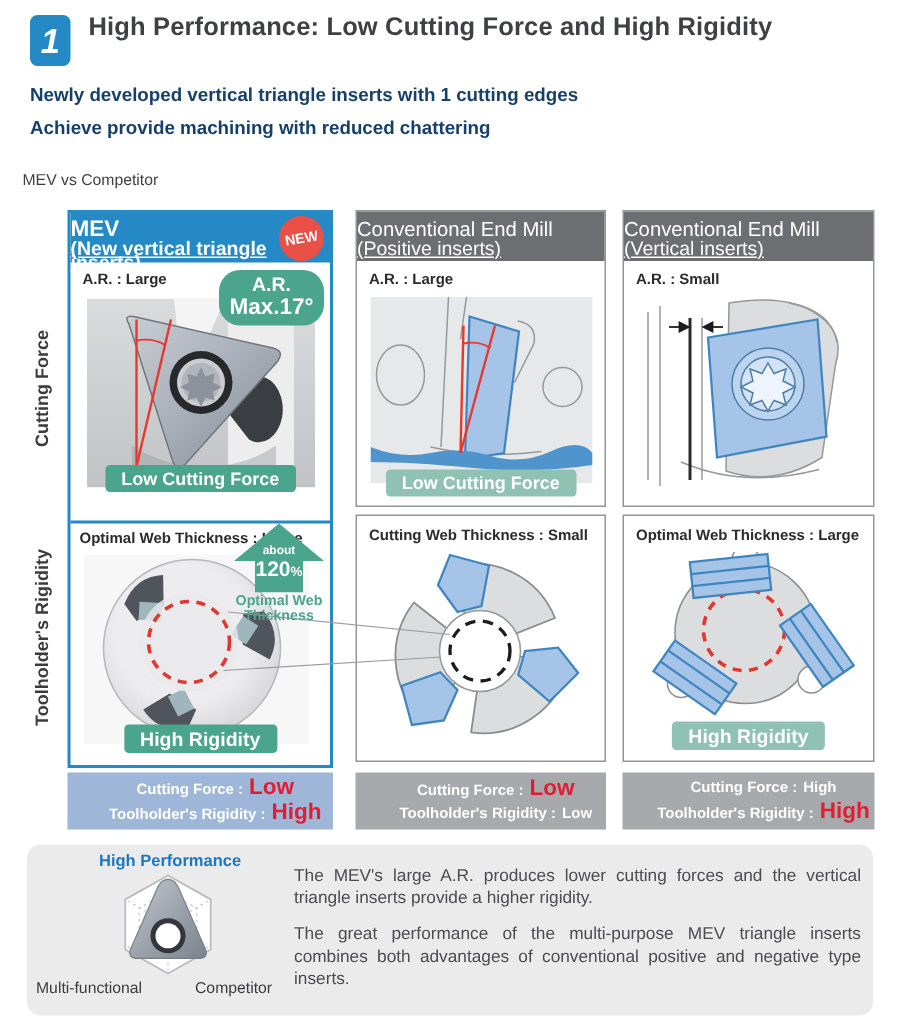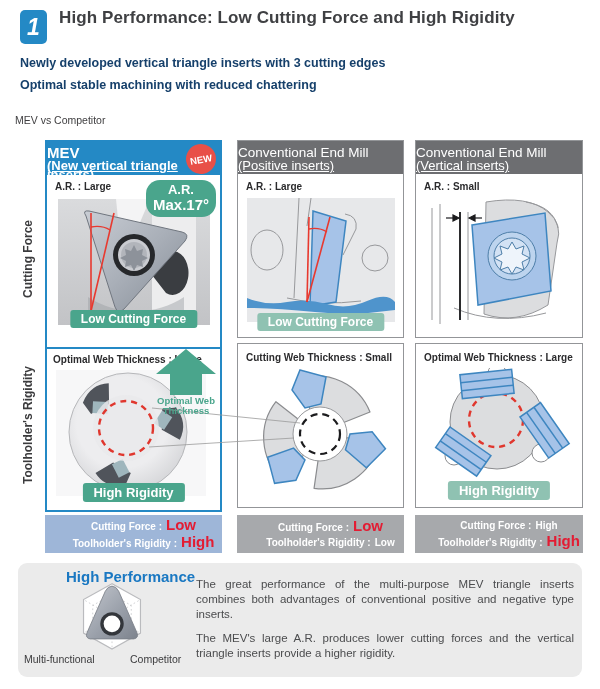--- a/index.html
+++ b/index.html
@@ -69,38 +69,38 @@
   .sum-bar.graybg2 { left:237px; width:167px; background:#a7a9ac; }
   .sum-bar.graybg3 { left:415px; width:168px; background:#a7a9ac; }
   .sum-line { display:flex; align-items:baseline; line-height:15px; }
   .sum-label { color:#fff; font-size:10px; font-weight:bold; }
   .sum-val { margin-left:4px; }
   .sum-val.red { color:#e31c33; font-size:15px; font-weight:bold; }
   .sum-val.plain { color:#fff; font-size:10px; font-weight:bold; }
 
   
   .footer-panel { left:18px; top:563px; width:564px; height:114px; background:#ebebeb; border-radius:9px; }
-  .radar-title { left:48px; top:5px; color:#1a78c2; font-size:15px; font-weight:bold; }
+  .radar-title { left:48px; top:5px; color:#1a78c2; font-size:11px; font-weight:bold; }
   .radar-label { font-size:10.5px; color:#3b3b3d; }
   .footer-text { left:178px; top:14px; width:378px; }
   .footer-text p { font-size:11.5px; color:#4b4c4e; line-height:15px; margin-bottom:9px; text-align:justify; }
 </style>
 </head>
 <body>
 
 <div class="page">
 
   <div class="abs num-badge">
     <span>1</span>
   </div>
   <div class="abs page-title">High Performance: Low Cutting Force and High Rigidity</div>
 
   <div class="abs intro">
-    <p>Newly developed vertical triangle inserts with 3 cutting edges</p>
-    <p>Optimal stable machining with reduced chattering</p>
+    <p>Newly developed vertical triangle inserts with 1 cutting edges</p>
+    <p>Achieve provide machining with reduced chattering</p>
   </div>
   <div class="abs vs-label">MEV vs Competitor</div>
 
   <div class="abs row-label cutting">Cutting Force</div>
   <div class="abs row-label rigidity">Toolholder's Rigidity</div>
 
   <div class="abs col-box col1">
     <div class="abs col-header blue">
       <div class="col-title">MEV</div>
       <div class="col-sub">(New vertical triangle inserts)</div>
@@ -145,20 +145,24 @@
 
     <div class="abs" style="left:0; right:0; top:205px; border-top:2px solid #2489c5;"></div>
 
     <div class="abs web-label" style="left:6px; top:212px;">Optimal Web Thickness : Large</div>
 
     <div class="abs gain" style="top:207px;">
       <div class="arrow-wrap">
         <svg width="64" height="46" viewBox="0 0 64 46">
           <polygon points="32,0 62,25 48,25 48,46 16,46 16,25 2,25" fill="#4aa58c"></polygon>
         </svg>
+        <div class="arrow-txt">
+          <span class="small">about</span>
+          <span class="big">120</span><span class="unit">%</span>
+        </div>
       </div>
       <div class="caption">Optimal Web Thickness</div>
     </div>
 
     <svg class="abs" style="left:9px; top:228px;" width="150" height="126" viewBox="0 0 150 126">
       <defs>
         <radialGradient id="gDisk" cx="0.45" cy="0.42" r="0.7">
           <stop offset="0.55" stop-color="#ededef"></stop>
             <stop offset="1" stop-color="#cccdd0"></stop>
         </radialGradient>
@@ -357,18 +361,18 @@
       </g>
       <path d="M80,5 Q85,5 88,11 L110,61 Q112,67 106,68 L54,68 Q48,67 50,61 L72,11 Q75,5 80,5 Z" fill="url(#gTri)" stroke="#7a7f87"></path>
       <circle cx="80" cy="50" r="14" fill="#33363b"></circle>
       <circle cx="80" cy="50" r="10" fill="#ffffff"></circle>
     </svg>
 
     <div class="abs radar-label" style="left:6px; top:90px;">Multi-functional</div>
     <div class="abs radar-label" style="left:112px; top:90px;">Competitor</div>
 
     <div class="abs footer-text">
+      <p>The MEV's large A.R. produces lower cutting forces and the vertical triangle inserts provide a higher rigidity.</p>
       <p>The great performance of the multi-purpose MEV triangle inserts combines both advantages of conventional positive and negative type inserts.</p>
-      <p>The MEV's large A.R. produces lower cutting forces and the vertical triangle inserts provide a higher rigidity.</p>
     </div>
   </div>
 
 </div>
 
 </body></html>

